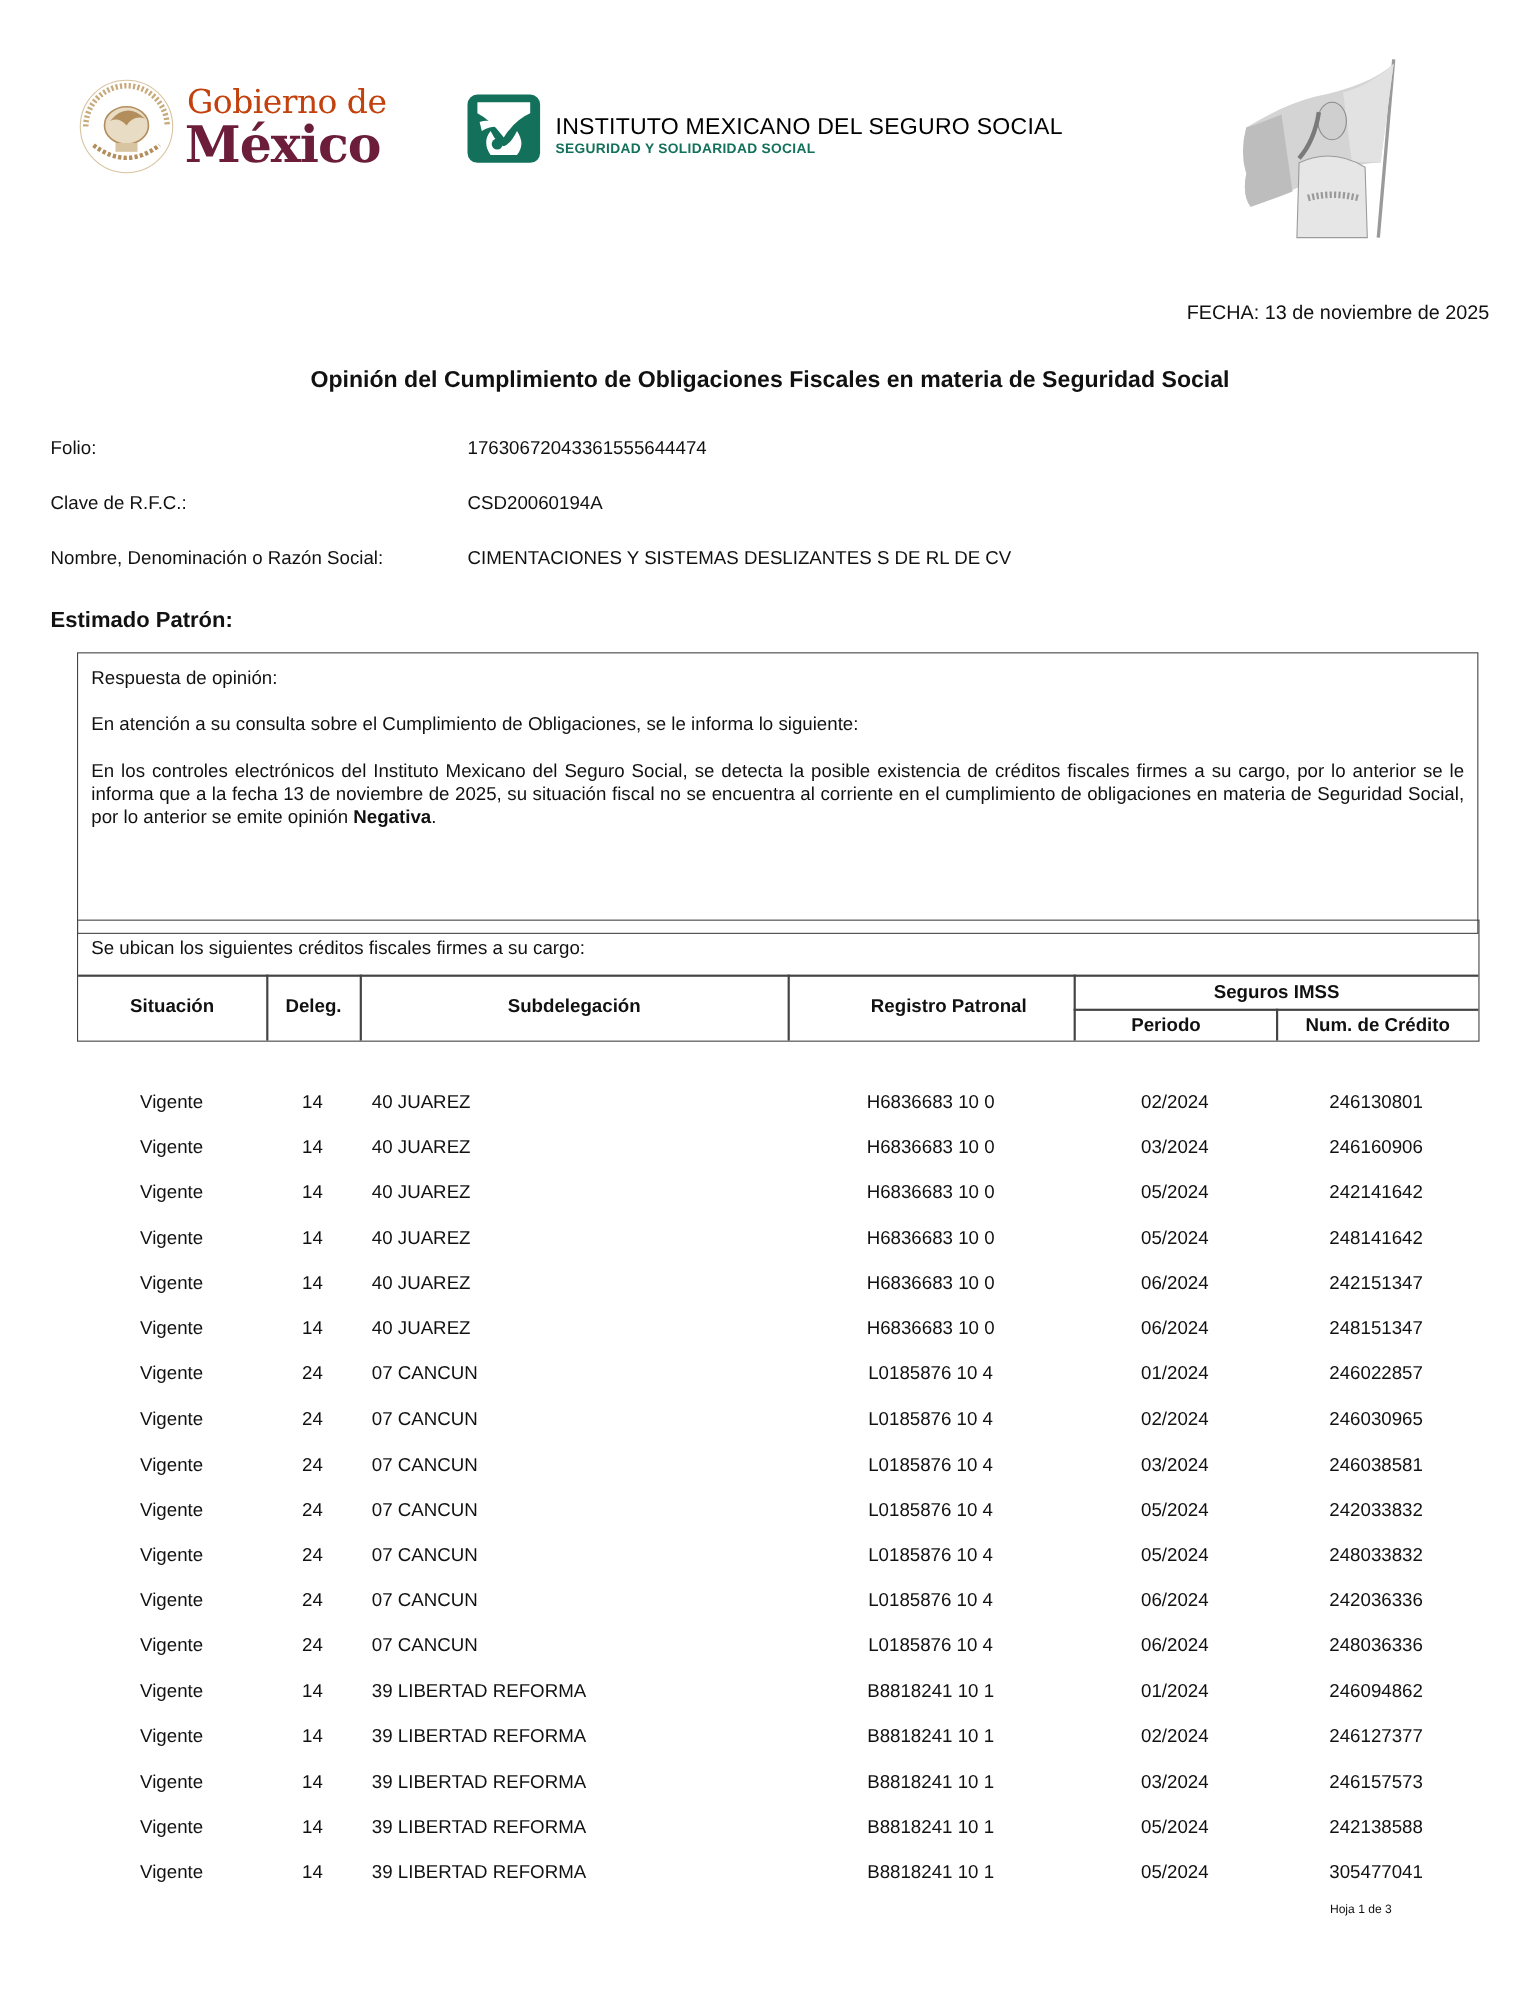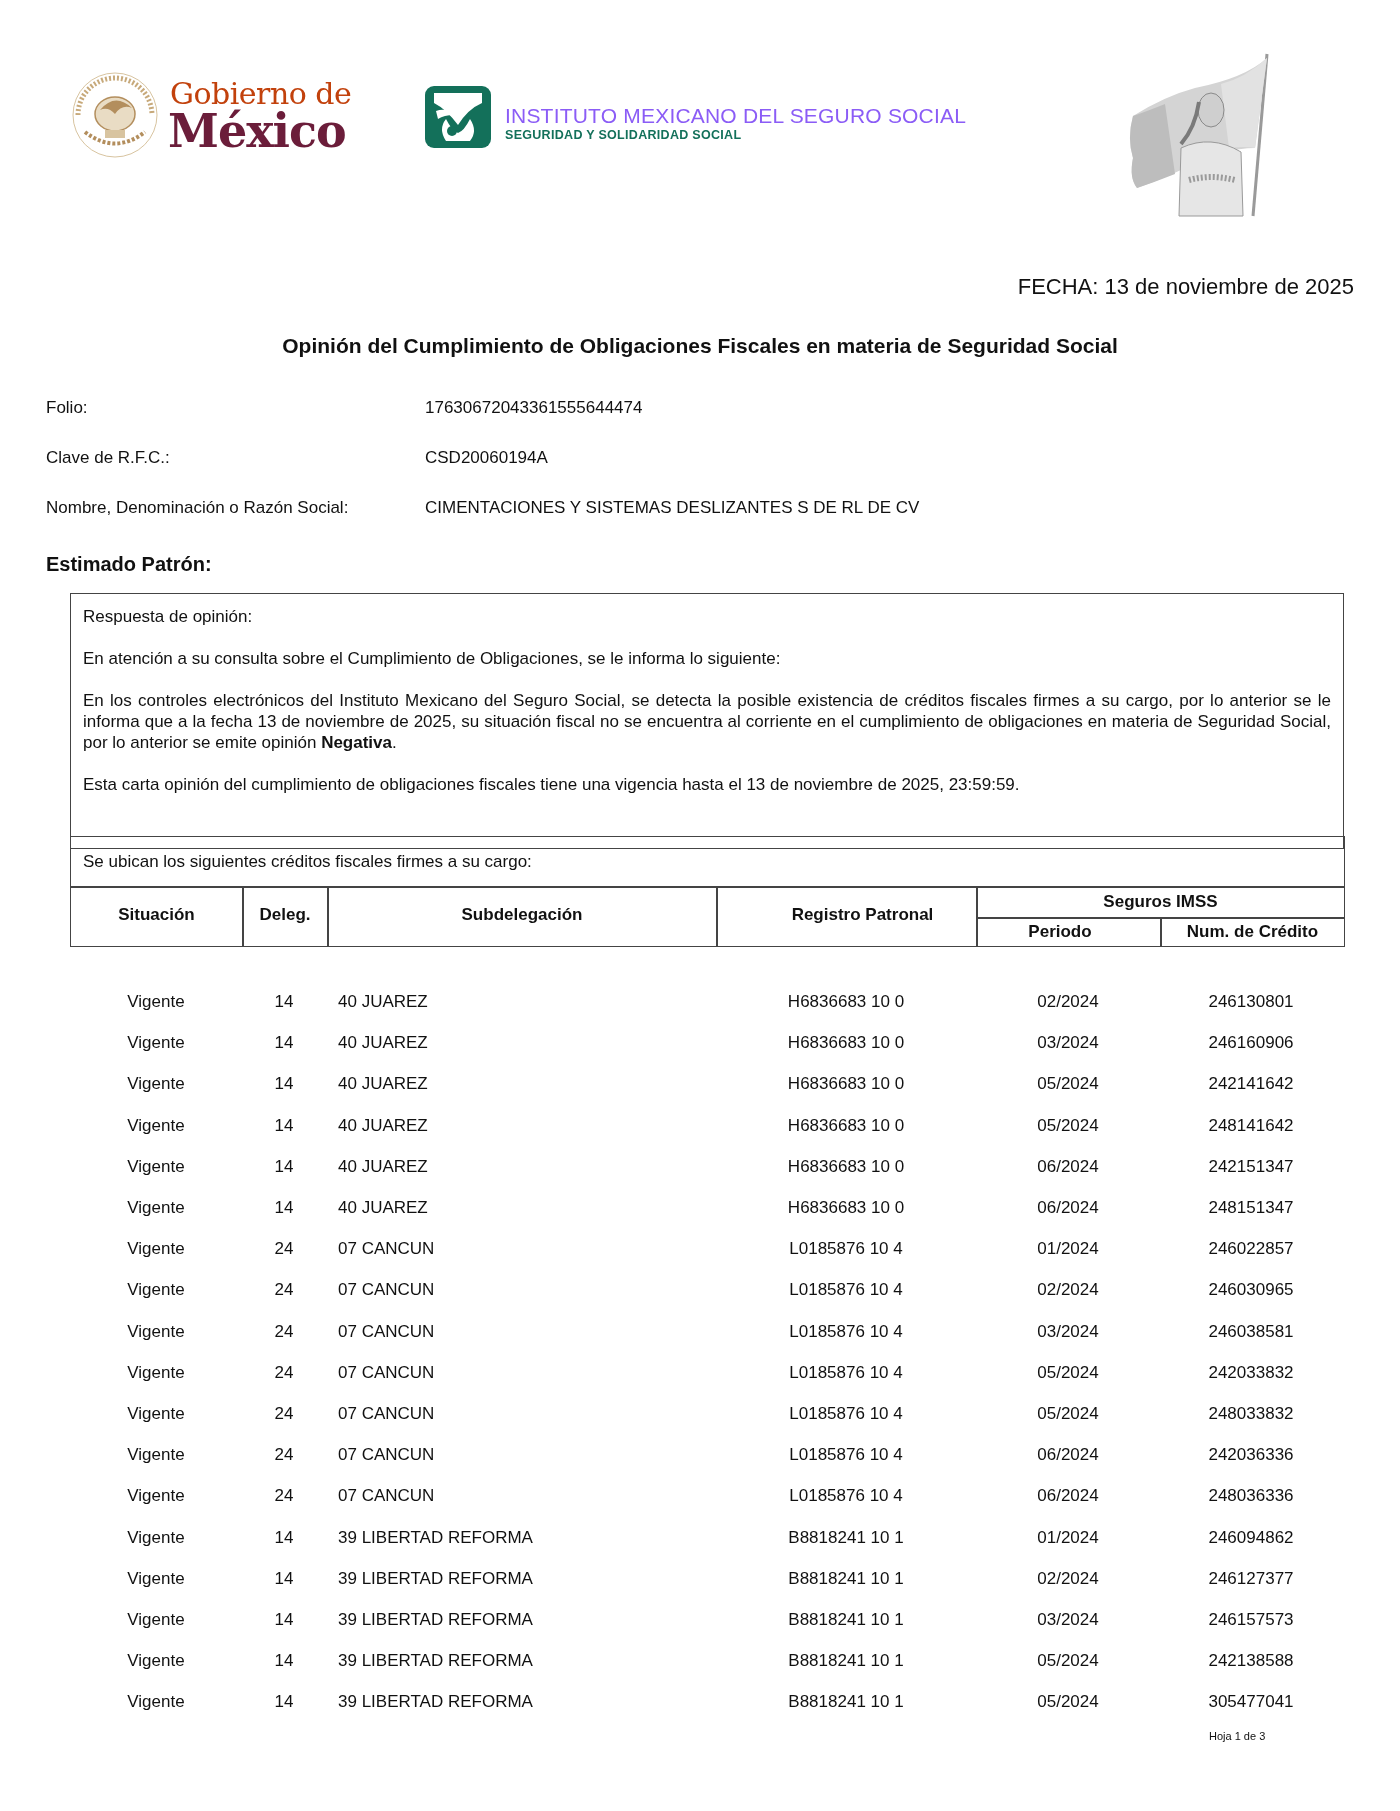--- a/index.html
+++ b/index.html
@@ -5,25 +5,25 @@
   html, body { margin:0; padding:0; background:#ffffff; }
   body { width:1400px; height:1811px; position:relative; overflow:hidden;
          font-family:"Liberation Sans", sans-serif; color:#111111; }
   .abs { position:absolute; }
 
   
   .seal { left:70px; top:70px; width:90px; height:90px; }
   .gob-line1 { left:170px; top:76px; font-family:"DejaVu Serif", serif; font-size:30px; color:#c2410c; letter-spacing:-0.5px; }
   .gob-line2 { left:168px; top:104px; font-family:"DejaVu Serif", serif; font-size:46px; font-weight:bold; color:#6b1d3a; letter-spacing:-1px; }
   .imss-logo { left:424px; top:85px; width:68px; height:64px; }
-  .imss-name { left:505px; top:104px; font-size:21px; color:#8b5cf6; letter-spacing:0.2px; }
+  .imss-name { left:505px; top:104px; font-size:21px; color:#000000; letter-spacing:0.2px; }
   .imss-sub { left:505px; top:128px; font-size:12.5px; font-weight:bold; color:#13705a; letter-spacing:0.3px; }
   .flag-art { left:1125px; top:48px; width:160px; height:170px; }
 
-  .fecha { right:46px; top:274px; font-size:22px; }
+  .fecha { right:46px; top:274px; font-size:18px; }
   .title { left:0; width:1400px; top:334px; text-align:center; font-size:21px; font-weight:bold; }
 
   .lbl { left:46px; font-size:17px; }
   .val { left:425px; font-size:17px; }
   .estimado { left:46px; top:553px; font-size:20px; font-weight:bold; }
 
   .resp-box { left:70px; top:593px; width:1274px; height:256px; border:1.5px solid #444; box-sizing:border-box; }
   .resp-box p { position:absolute; left:12px; right:12px; margin:0; font-size:17px; line-height:21px; text-align:justify; }
 
   .cred-box { left:70px; top:836px; width:1275px; border:1.5px solid #444; box-sizing:border-box; height:111px; }
@@ -92,21 +92,20 @@
 <div class="abs val" style="top:448px">CSD20060194A</div>
 <div class="abs lbl" style="top:498px">Nombre, Denominación o Razón Social:</div>
 <div class="abs val" style="top:498px">CIMENTACIONES Y SISTEMAS DESLIZANTES S DE RL DE CV</div>
 
 <div class="abs estimado">Estimado Patrón:</div>
 
 <div class="abs resp-box">
   <p style="top:54px">En atención a su consulta sobre el Cumplimiento de Obligaciones, se le informa lo siguiente:</p>
   <p style="top:12px">Respuesta de opinión:</p>
   <p style="top:96px"><span>En los controles electrónicos del Instituto Mexicano del Seguro Social, se detecta la posible existencia de créditos fiscales firmes a su cargo, por lo anterior se le informa que a la fecha 13 de noviembre de 2025, su situación fiscal no se encuentra al corriente en el cumplimiento de obligaciones en materia de Seguridad Social, por lo anterior se emite opinión </span><b>Negativa</b><span>.</span></p>
-  <p style="top:180px">Esta carta opinión del cumplimiento de obligaciones fiscales tiene una vigencia hasta el 13 de noviembre de 2025, 23:59:59.</p>
 </div>
 
 <div class="abs cred-box">
   <div class="cred-title">Se ubican los siguientes créditos fiscales firmes a su cargo:</div>
 
   <div class="abs hdr-line" style="left:0;top:49px;width:1273px;height:1.5px"></div>
   <div class="abs hdr-line" style="left:905px;top:80px;width:368px;height:1.5px"></div>
 
   <div class="abs hdr-line" style="left:171px;top:49px;width:1.5px;height:60px"></div>
   <div class="abs hdr-line" style="left:256px;top:49px;width:1.5px;height:60px"></div>

